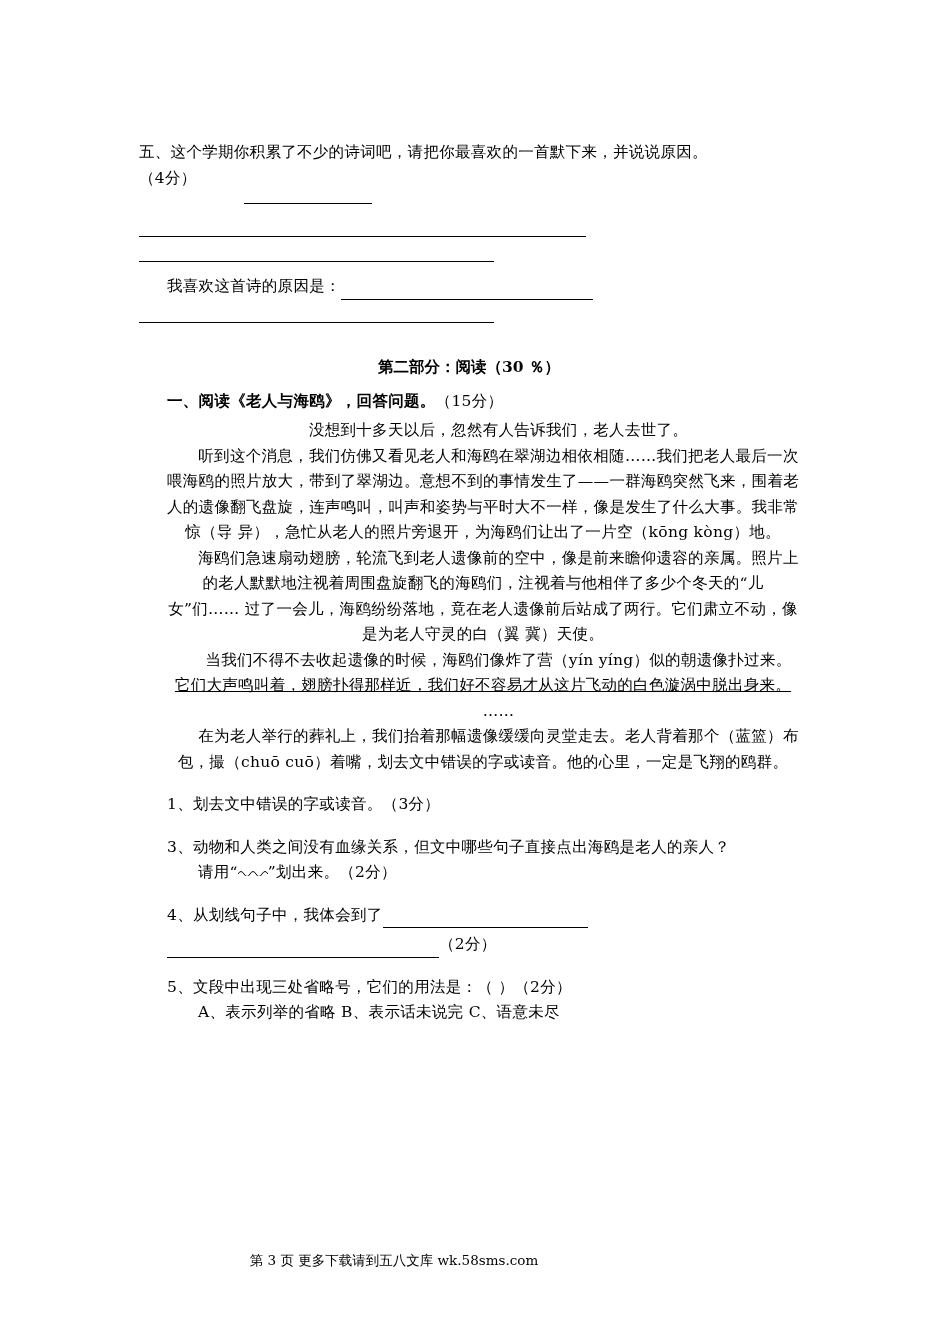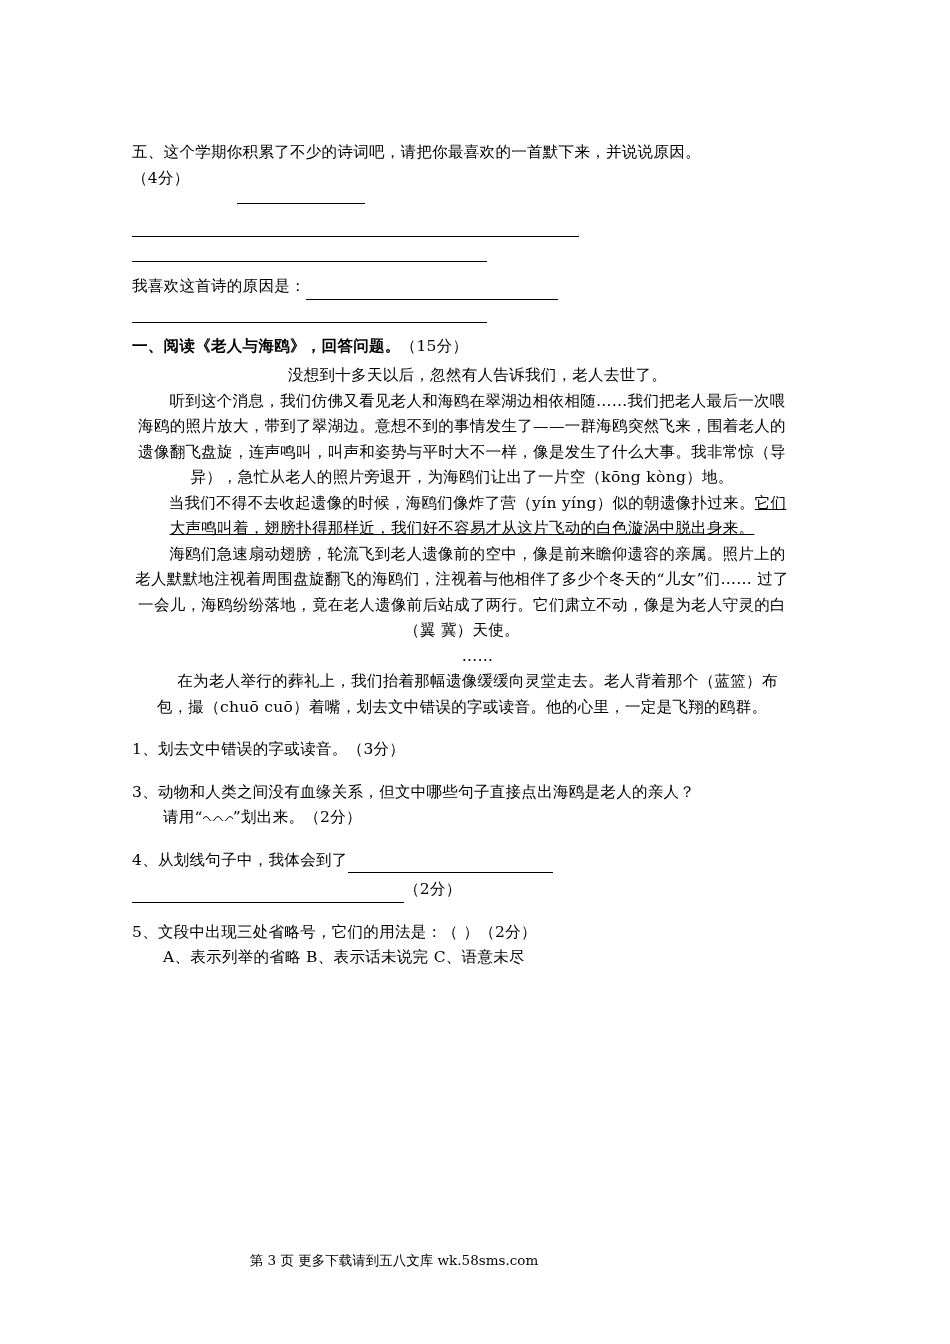--- a/index.html
+++ b/index.html
@@ -16,28 +16,29 @@
   }
   .page {
     position: relative;
     width: 950px;
     height: 1344px;
     box-sizing: border-box;
     padding: 0;
   }
   .content {
     position: absolute;
-    left: 132px;
+    left: 139px;
     top: 140px;
     width: 660px;
   }
   .line {
     font-size: 15.5px;
     line-height: 25.5px;
     letter-spacing: 0.3px;
+    margin-left: 28px;
   }
   .indent2 {
     text-indent: 2em;
     text-align: center;
   }
   .blk {
     margin: 0;
     padding: 0;
   }
   .q-head {
@@ -114,30 +115,31 @@
     <div style="height:24px"></div>
     <div style="width:355px;" class="rule"></div>
 
     <div style="height:12px"></div>
     <div class="line">
       <span>我喜欢这首诗的原因是：</span><span class="fill-line" style="width:252px;"></span>
     </div>
     <div style="height:22px"></div>
     <div style="width:355px;" class="rule"></div>
 
+    <div class="section-title" style="margin-top:34px;">第二部分：阅读（30 ％）</div>
 
     <div class="line" style="margin-top:10px;">
       <span class="q-head">一、阅读《老人与海鸥》，回答问题。</span><span>（15分）</span>
     </div>
 
     <div class="line" style="margin-top:4px;">
       <p class="para indent2">没想到十多天以后，忽然有人告诉我们，老人去世了。</p>
       <p class="para indent2">听到这个消息，我们仿佛又看见老人和海鸥在翠湖边相依相随……我们把老人最后一次喂海鸥的照片放大，带到了翠湖边。意想不到的事情发生了——一群海鸥突然飞来，围着老人的遗像翻飞盘旋，连声鸣叫，叫声和姿势与平时大不一样，像是发生了什么大事。我非常惊（导 异），急忙从老人的照片旁退开，为海鸥们让出了一片空（kōng kòng）地。</p>
+      <p class="para indent2">海鸥们急速扇动翅膀，轮流飞到老人遗像前的空中，像是前来瞻仰遗容的亲属。照片上的老人默默地注视着周围盘旋翻飞的海鸥们，注视着与他相伴了多少个冬天的“儿女”们……  过了一会儿，海鸥纷纷落地，竟在老人遗像前后站成了两行。它们肃立不动，像是为老人守灵的白（翼 冀）天使。</p>
       <p class="para indent2"><span>当我们不得不去收起遗像的时候，海鸥们像炸了营（yín yíng）似的朝遗像扑过来。</span><span class="underline-text">它们大声鸣叫着，翅膀扑得那样近，我们好不容易才从这片飞动的白色漩涡中脱出身来。</span></p>
-      <p class="para indent2">海鸥们急速扇动翅膀，轮流飞到老人遗像前的空中，像是前来瞻仰遗容的亲属。照片上的老人默默地注视着周围盘旋翻飞的海鸥们，注视着与他相伴了多少个冬天的“儿女”们……  过了一会儿，海鸥纷纷落地，竟在老人遗像前后站成了两行。它们肃立不动，像是为老人守灵的白（翼 冀）天使。</p>
       <p class="para indent2">……</p>
       <p class="para indent2">在为老人举行的葬礼上，我们抬着那幅遗像缓缓向灵堂走去。老人背着那个（蓝篮）布包，撮（chuō cuō）着嘴，划去文中错误的字或读音。他的心里，一定是飞翔的鸥群。</p>
     </div>
 
     <div class="line q-list">
 
       <div class="q-item">
         <p class="para"><span>1、</span><span>划去文中错误的字或读音。</span><span>（3分）</span></p>
       </div>
 

